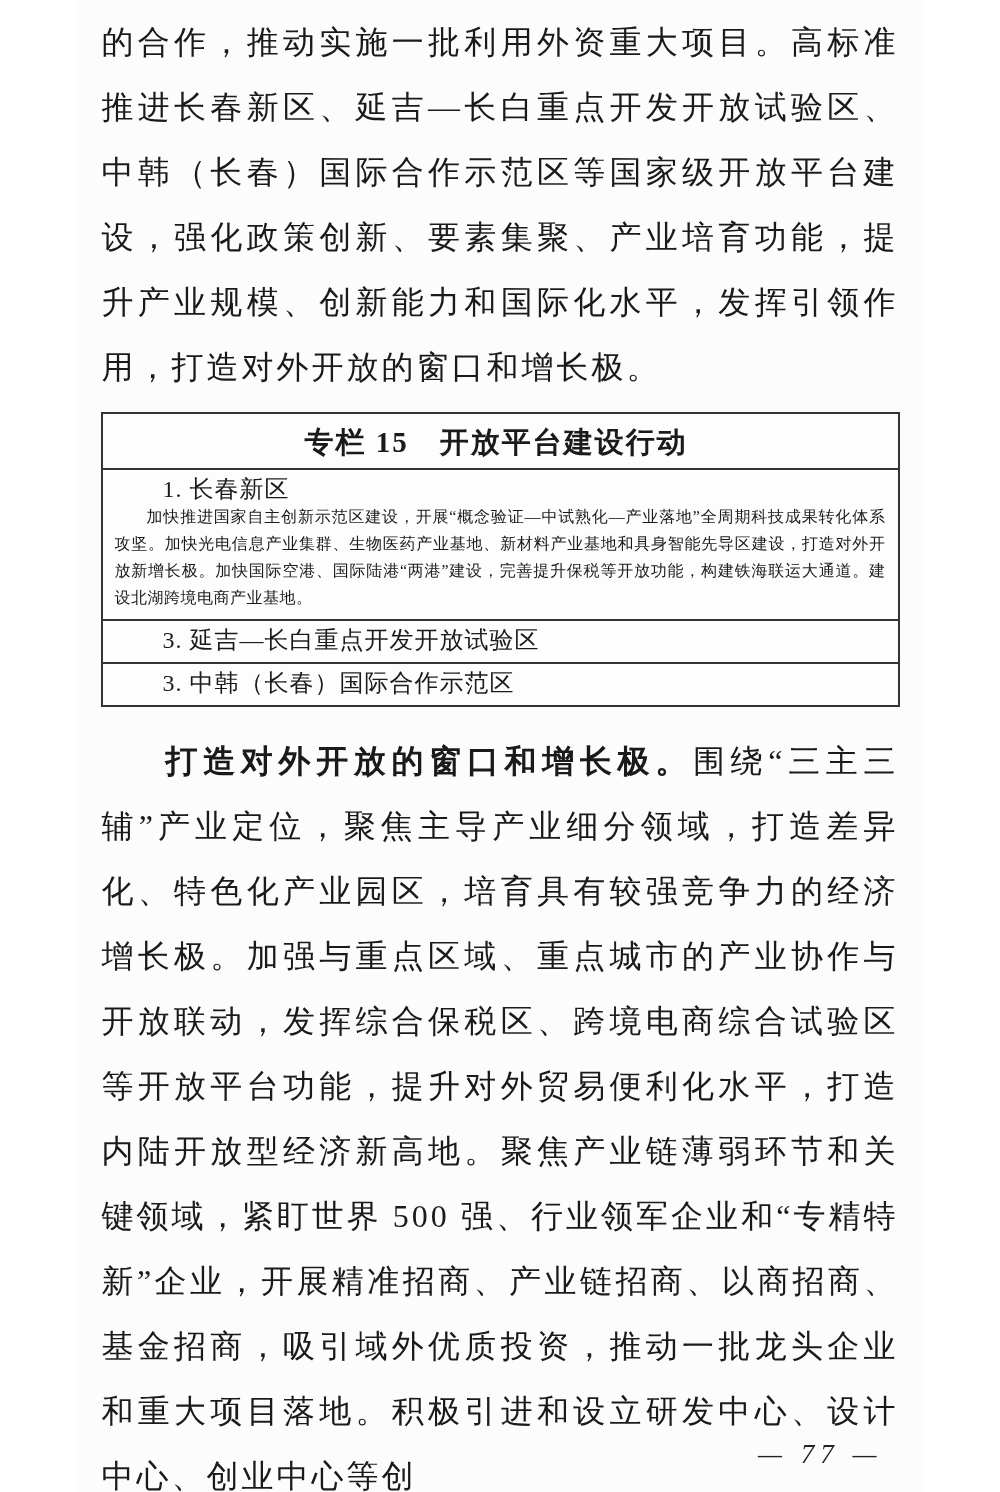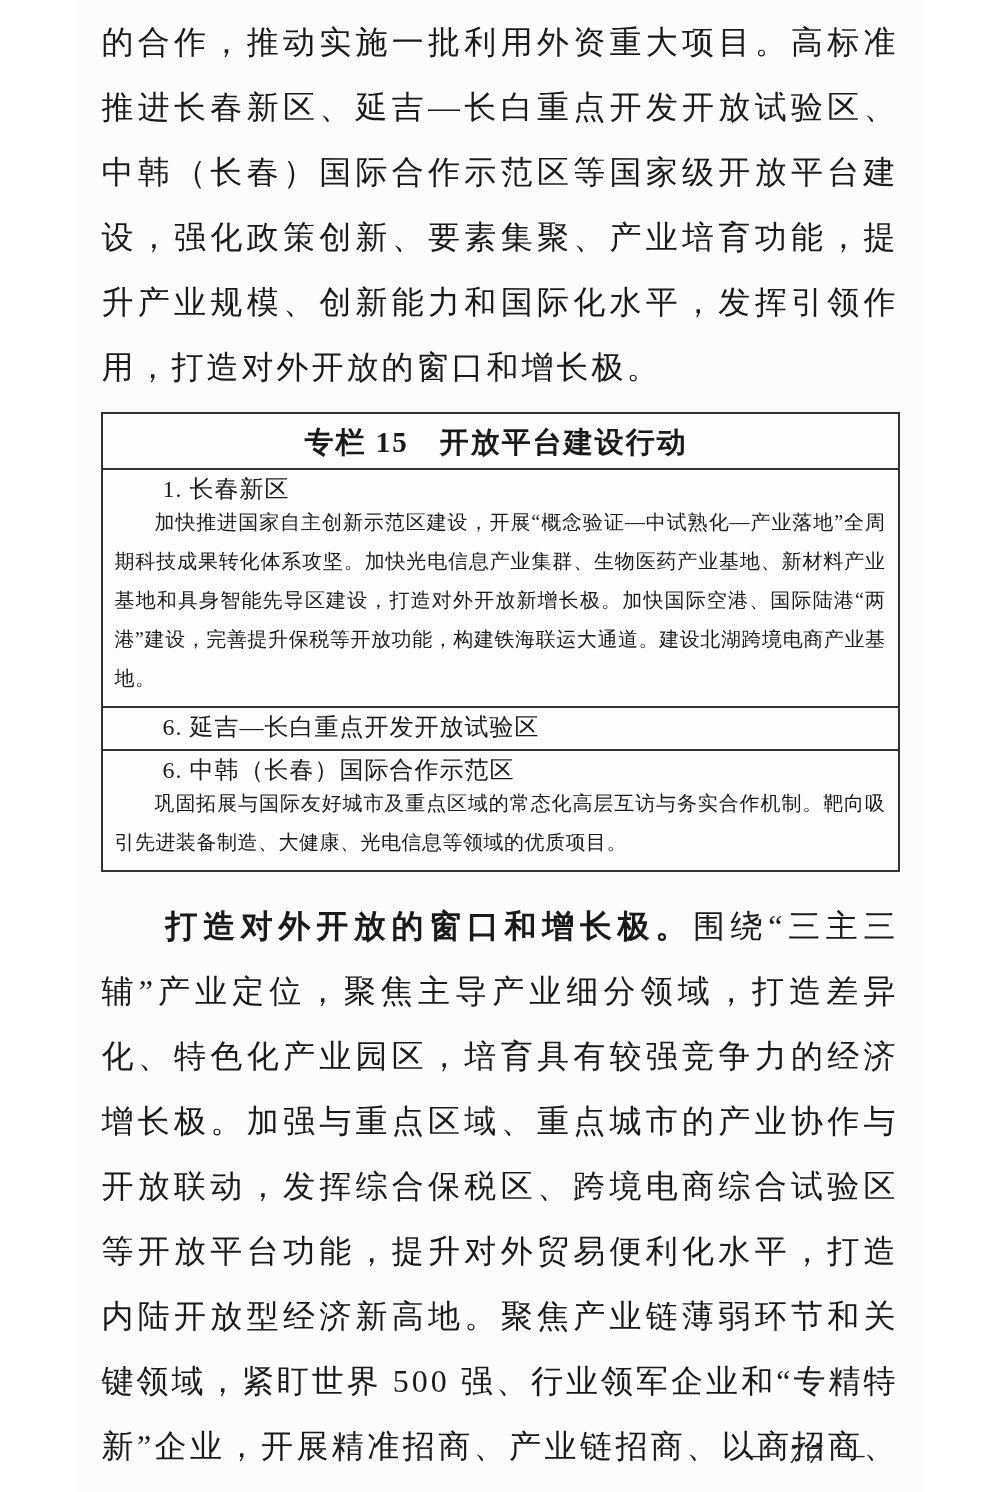--- a/index.html
+++ b/index.html
@@ -57,31 +57,31 @@
   .box-section + .box-section {
     border-top: 2px solid #333333;
   }
   .box-heading {
     font-size: 24px;
     line-height: 27px;
     text-indent: 2em;
     letter-spacing: 1px;
   }
   .box-body {
-    font-size: 20px;
-    line-height: 39px;
+    font-size: 16px;
+    line-height: 27px;
     text-indent: 2em;
     text-align: justify;
     text-justify: inter-ideograph;
     letter-spacing: 0.5px;
     font-family: Liberation Serif, serif;
   }
   .page-number {
     position: absolute;
-    right: 54px;
+    right: 42px;
     bottom: 22px;
     font-size: 27px;
     font-style: italic;
     letter-spacing: 6px;
     color: #222222;
   }
 </style>
 </head>
 <body>
 
@@ -91,26 +91,25 @@
 
   <div class="column-box">
     <div class="box-title">专栏 15　开放平台建设行动</div>
 
     <div class="box-section">
       <div class="box-heading">1. 长春新区</div>
       <div class="box-body">加快推进国家自主创新示范区建设，开展“概念验证—中试熟化—产业落地”全周期科技成果转化体系攻坚。加快光电信息产业集群、生物医药产业基地、新材料产业基地和具身智能先导区建设，打造对外开放新增长极。加快国际空港、国际陆港“两港”建设，完善提升保税等开放功能，构建铁海联运大通道。建设北湖跨境电商产业基地。</div>
     </div>
 
     <div class="box-section">
-      <div class="box-heading">6. 延吉—长白重点开发开放试验区</div>
+      <div class="box-heading">3. 延吉—长白重点开发开放试验区</div>
     </div>
 
     <div class="box-section">
-      <div class="box-heading">6. 中韩（长春）国际合作示范区</div>
-      <div class="box-body">巩固拓展与国际友好城市及重点区域的常态化高层互访与务实合作机制。靶向吸引先进装备制造、大健康、光电信息等领域的优质项目。</div>
+      <div class="box-heading">3. 中韩（长春）国际合作示范区</div>
     </div>
   </div>
 
   <p class="body-para indent">
     <span class="lead-bold">打造对外开放的窗口和增长极。</span><span>围绕“三主三辅”产业定位，聚焦主导产业细分领域，打造差异化、特色化产业园区，培育具有较强竞争力的经济增长极。加强与重点区域、重点城市的产业协作与开放联动，发挥综合保税区、跨境电商综合试验区等开放平台功能，提升对外贸易便利化水平，打造内陆开放型经济新高地。聚焦产业链薄弱环节和关键领域，紧盯世界 500 强、行业领军企业和“专精特新”企业，开展精准招商、产业链招商、以商招商、基金招商，吸引域外优质投资，推动一批龙头企业和重大项目落地。积极引进和设立研发中心、设计中心、创业中心等创</span>
   </p>
 
   <div class="page-number">— 77 —</div>
 
 </div>

